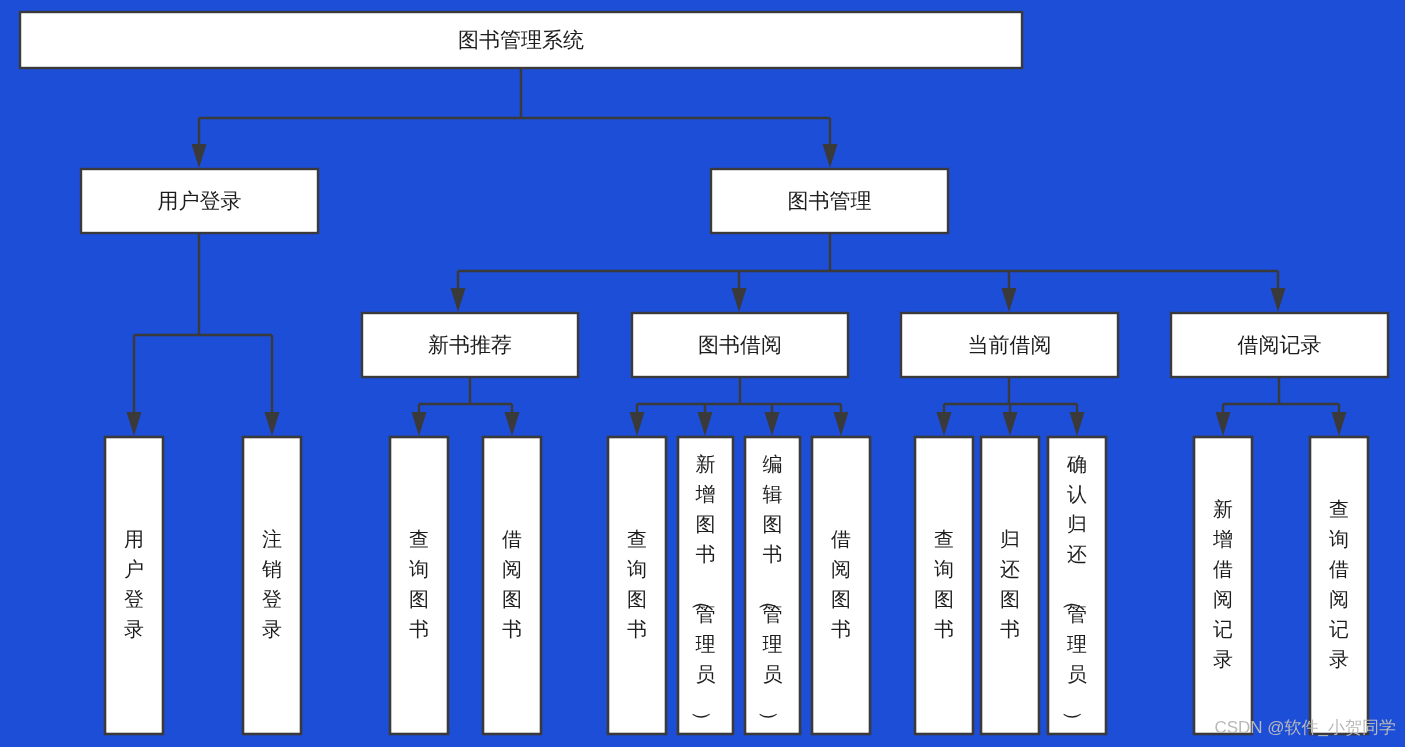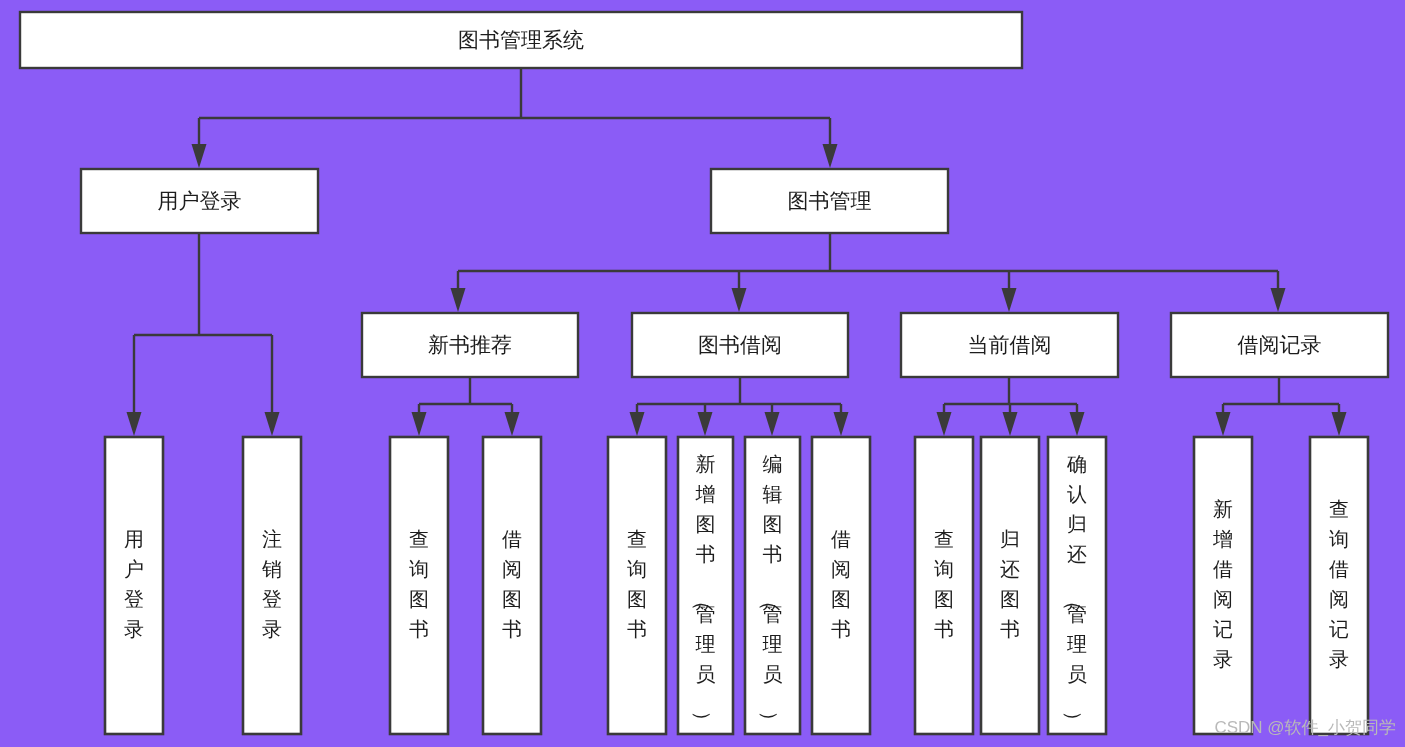--- a/index.html
+++ b/index.html
@@ -8,21 +8,21 @@
     padding: 0;
     background: #ffffff;
   }
   body {
     font-family: "Liberation Sans", "DejaVu Sans", sans-serif;
   }
   #diagram-root {
     position: relative;
     width: 1405px;
     height: 747px;
-    background: #8b5cf6;
+    background: #1d4ed8;
     overflow: hidden;
   }
   svg.diagram-canvas {
     position: absolute;
     left: 0;
     top: 0;
     width: 1405px;
     height: 747px;
   }
   .node-box {

